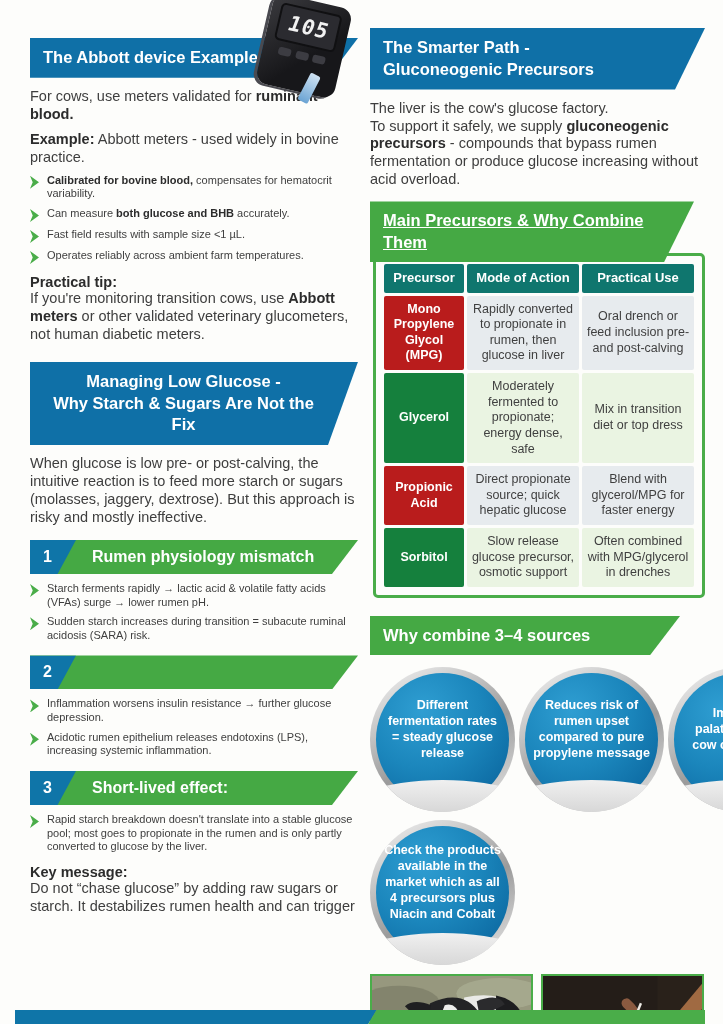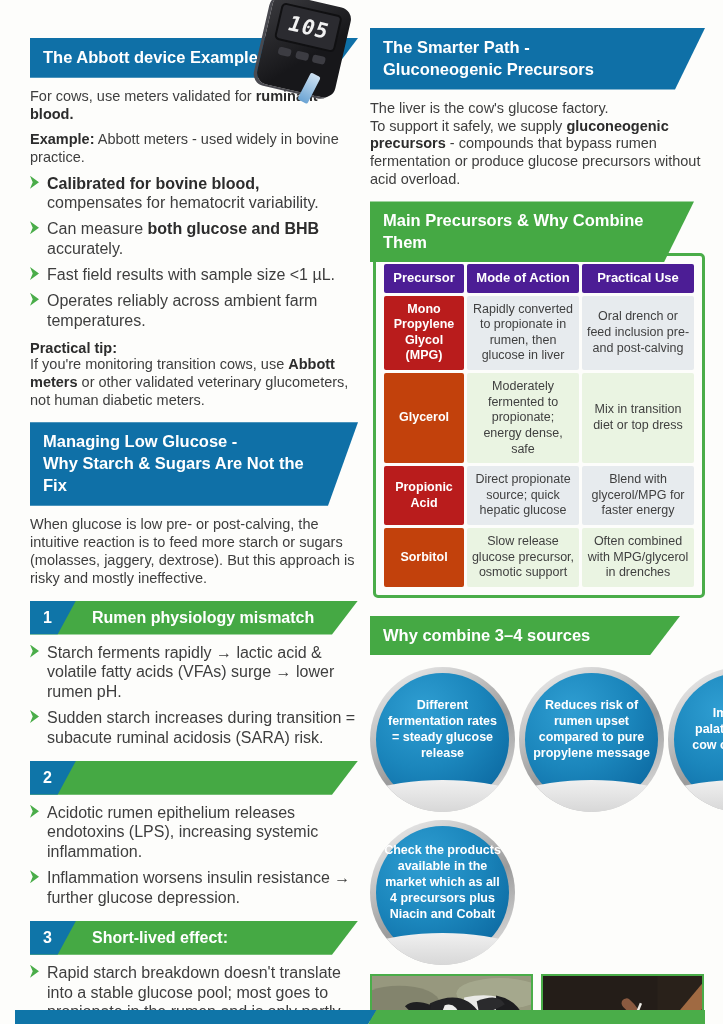--- a/index.html
+++ b/index.html
@@ -14,21 +14,21 @@
     font-size:16.5px; line-height:1.32; padding:9px 34px 9px 13px;
     clip-path:polygon(0 0,100% 0,calc(100% - 30px) 100%,0 100%); }
   .banner-green { position:relative; background:#45a944; color:#fff; font-weight:bold;
     font-size:16.5px; line-height:1.3; padding:9px 34px 9px 13px;
     clip-path:polygon(0 0,100% 0,calc(100% - 30px) 100%,0 100%); }
 
   .p { font-size:14.5px; line-height:1.24; color:#3e3e3e; margin:7px 0; }
   .p strong, .bullet strong { color:#2c2c2c; }
   .lead { margin-top:10px; }
 
-  .bullet { display:flex; font-size:16px; line-height:1.24; color:#3e3e3e; margin:6px 0; }
+  .bullet { display:flex; font-size:11px; line-height:1.24; color:#3e3e3e; margin:6px 0; }
   .chev { flex:0 0 auto; width:9px; height:13px; margin:2px 8px 0 0; background:#4aad49;
     clip-path:polygon(0 0,100% 50%,0 100%,30% 50%); }
 
   .num-banner { position:relative; height:34px; margin:13px 0 8px; background:#45a944;
     clip-path:polygon(0 0,100% 0,calc(100% - 26px) 100%,0 100%);
     display:flex; align-items:center; padding-left:62px; color:#fff; font-weight:bold; font-size:16px; }
   .num-chip { position:absolute; left:0; top:0; height:100%; width:46px; background:#0f75a8;
     clip-path:polygon(0 0,100% 0,60% 100%,0 100%); display:flex; align-items:center;
     padding-left:13px; color:#fff; font-weight:bold; font-size:16px; }
 
@@ -45,23 +45,23 @@
   .device-buttons i { width:13px; height:8px; background:#3c3c42; border-radius:3px; }
   .device-strip { position:absolute; bottom:-9px; right:20px; width:11px; height:30px;
     background:linear-gradient(180deg,#cfe2f2,#6ba4d4); border-radius:2px; transform:rotate(14deg); }
 
   
   .table-frame { border:3px solid #4aad49; border-radius:5px; padding:8px; margin:-9px 0 0 3px;
     position:relative; z-index:0; background:#fdfdfb; }
   .tbl { display:grid; grid-template-columns:80px 1fr 1fr; gap:3px; }
   .cell { display:flex; align-items:center; justify-content:center; text-align:center;
     padding:6px 4px; font-size:12.5px; line-height:1.25; border-radius:2px; }
-  .cell.head  { background:#4c1d95; color:#fff; font-weight:bold; font-size:13px; }
+  .cell.head  { background:#0f766e; color:#fff; font-weight:bold; font-size:13px; }
   .cell.lab-b { background:#b91c1c; color:#fff; font-weight:bold; }
-  .cell.lab-g { background:#c2410c; color:#fff; font-weight:bold; }
+  .cell.lab-g { background:#15803d; color:#fff; font-weight:bold; }
   .cell.dat-b { background:#e7ebee; color:#3f3f3f; }
   .cell.dat-g { background:#eaf4e2; color:#3f3f3f; }
 
   
   .orbs { display:grid; grid-template-columns:1fr 1fr 1fr; gap:8px 4px; justify-items:center; margin-top:12px; }
   .orb { position:relative; width:145px; height:145px; border-radius:50%; overflow:hidden;
     background:linear-gradient(150deg,#f6f6f6 0%,#c9c9c9 28%,#9b9b9b 55%,#ededed 100%); }
   .orb-blue { position:absolute; inset:6px; border-radius:50%;
     background:radial-gradient(circle at 35% 28%, #2f9ed2, #1b86bc 45%, #0d6ba3 82%); }
   .orb-notch { position:absolute; left:-25%; right:-25%; bottom:-46px; height:78px; border-radius:50%;
@@ -126,21 +126,21 @@
           <span><span>Fast field results with sample size &lt;1 µL.</span><strong></strong><span></span></span>
         </div>
       <div class="bullet">
           <span class="chev"></span>
           <span><span>Operates reliably across ambient farm temperatures.</span><strong></strong><span></span></span>
         </div>
 
       <div class="tip-label">Practical tip:</div>
       <p class="p" style="margin-top:0;"><span>If you're monitoring transition cows, use </span><strong>Abbott meters</strong><span> or other validated veterinary glucometers, not human diabetic meters.</span></p>
 
-      <div class="banner-blue" style="margin-top:12px;">
+      <div class="banner-blue" style="margin-top:18px;text-align:center;">
         <div>Managing Low Glucose -</div>
         <div>Why Starch &amp; Sugars Are Not the Fix</div>
       </div>
       <p class="p lead">When glucose is low pre- or post-calving, the intuitive reaction is to feed more starch or sugars (molasses, jaggery, dextrose). But this approach is risky and mostly ineffective.</p>
 
       <div class="num-banner">
         <span class="num-chip">1</span>
         <span>Rumen physiology mismatch</span>
       </div>
       <div class="bullet">
@@ -150,25 +150,25 @@
       <div class="bullet">
           <span class="chev"></span>
           <span>Sudden starch increases during transition = subacute ruminal acidosis (SARA) risk.</span>
         </div>
 
       <div class="num-banner">
         <span class="num-chip">2</span>
       </div>
       <div class="bullet">
           <span class="chev"></span>
+          <span>Inflammation worsens insulin resistance → further glucose depression.</span>
+        </div>
+      <div class="bullet">
+          <span class="chev"></span>
           <span>Acidotic rumen epithelium releases endotoxins (LPS), increasing systemic inflammation.</span>
-        </div>
-      <div class="bullet">
-          <span class="chev"></span>
-          <span>Inflammation worsens insulin resistance → further glucose depression.</span>
         </div>
 
       <div class="num-banner">
         <span class="num-chip">3</span>
         <span>Short-lived effect:</span>
       </div>
       <div class="bullet">
           <span class="chev"></span>
           <span>Rapid starch breakdown doesn't translate into a stable glucose pool; most goes to propionate in the rumen and is only partly converted to glucose by the liver.</span>
         </div>
@@ -179,24 +179,24 @@
 
     <div class="col-right">
 
       <div class="banner-blue">
         <div>The Smarter Path -</div>
         <div>Gluconeogenic Precursors</div>
       </div>
 
       <p class="p lead">
         <span>The liver is the cow's glucose factory.</span><br>
-        <span>To support it safely, we supply </span><strong>gluconeogenic precursors</strong><span> - compounds that bypass rumen fermentation or produce glucose precursors without acid overload.</span>
+        <span>To support it safely, we supply </span><strong>gluconeogenic precursors</strong><span> - compounds that bypass rumen fermentation or produce glucose increasing without acid overload.</span>
       </p>
 
-      <div class="banner-green" style="margin-top:12px; z-index:2; width:324px;">Main Precursors &amp; Why Combine Them</div>
+      <div class="banner-green" style="margin-top:12px; z-index:2; width:324px;text-decoration:underline;">Main Precursors &amp; Why Combine Them</div>
 
       <div class="table-frame">
         <div class="tbl">
           <div class="cell head">Precursor</div>
           <div class="cell head">Mode of Action</div>
           <div class="cell head">Practical Use</div>
 
           <div class="cell lab-b">Mono Propylene Glycol (MPG)</div>
           <div class="cell dat-b">Rapidly converted to propionate in rumen, then glucose in liver</div>
           <div class="cell dat-b">Oral drench or feed inclusion pre- and post-calving</div>

